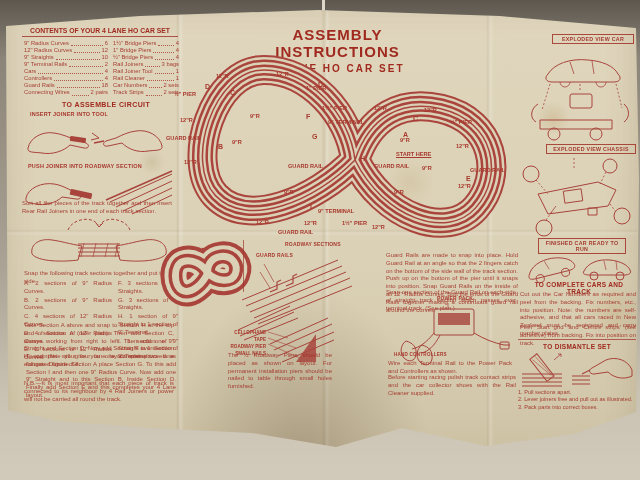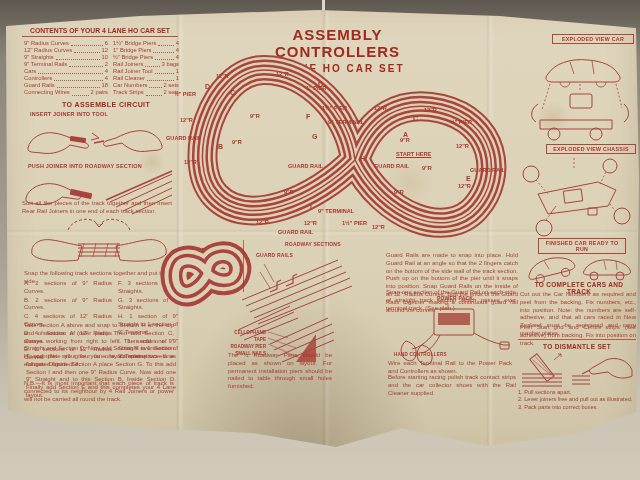--- a/index.html
+++ b/index.html
@@ -49,21 +49,21 @@
 </style>
 </head>
 <body>
 
 <div id="scene">
   <div class="thread"></div>
 
   <div class="paper">
 
     <div class="abs" style="left:235px;top:26px;width:205px;">
-      <div class="title-main">ASSEMBLY CONTROLLERS</div>
+      <div class="title-main">ASSEMBLY INSTRUCTIONS</div>
       <div class="title-sub">4 LANE HO CAR SET</div>
     </div>
 
     <div class="abs" style="left:22px;top:27px;width:156px;">
       <div class="contents-head">CONTENTS OF YOUR 4 LANE HO CAR SET</div>
     </div>
     <div class="abs" style="left:24px;top:40px;width:84px;">
 
         <div class="row">
           <span class="lbl">9" Radius Curves</span>

